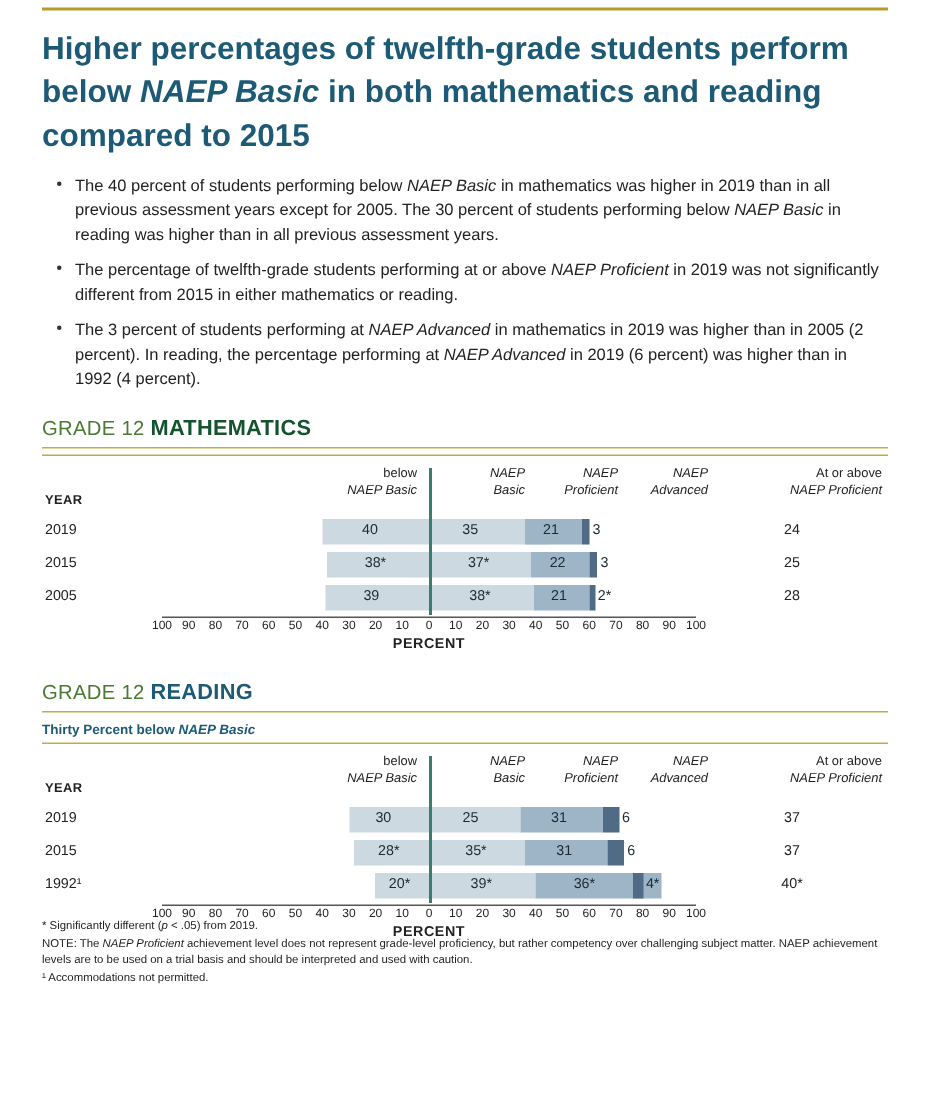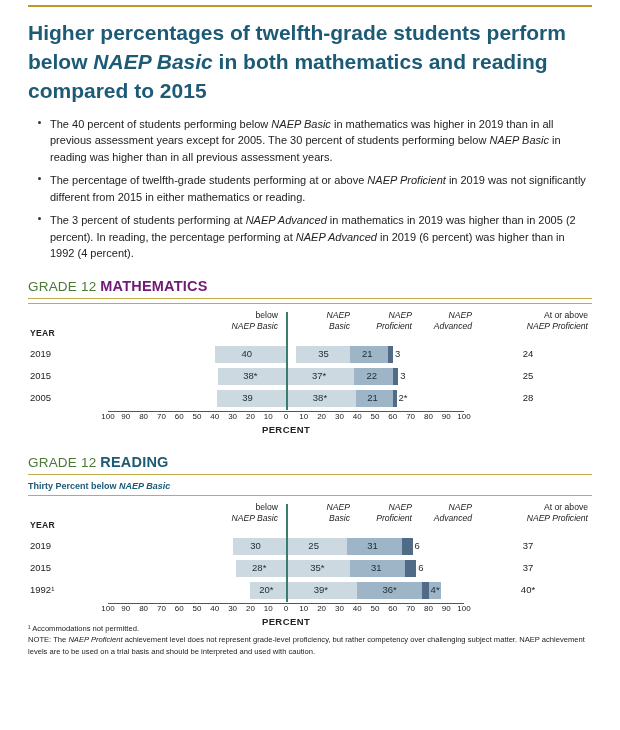--- a/index.html
+++ b/index.html
@@ -49,21 +49,21 @@
   }
   i{font-style:italic;}
 
   .section-title{
     margin-top:16px;
     font-size:13.5px;
     color:#4a7a33;
     letter-spacing:.2px;
   }
   .section-title .grade{font-weight:normal;}
-  .section-title .subject{font-weight:bold;color:#701a75;font-size:14.5px;}
+  .section-title .subject{font-weight:bold;color:#14532d;font-size:14.5px;}
   .section-title.reading .subject{color:#1c5a76;}
 
   .subhead{
     color:#1c5a76;
     font-weight:bold;
     font-size:9px;
     margin-top:6px;
   }
 
   
@@ -178,21 +178,21 @@
         <div style="left:378px;width:66px;top:0;"><i>NAEP</i><br><i>Advanced</i></div>
         <div style="left:440px;width:120px;top:0;">At or above<br><i>NAEP Proficient</i></div>
         <div class="yearlabel" style="position:absolute;left:2px;top:18px;font-weight:bold;">YEAR</div>
       </div>
       <div class="rows">
         <div class="row">
           <div class="ylab">2019</div>
           <div class="bar b-basic" style="left:186.8px;width:71.2px;">
             <span style="left:26.6px;">40</span>
           </div>
-          <div class="bar b-basic" style="left:268px;width:81px;">
+          <div class="bar b-basic" style="left:258px;width:81px;">
             <span style="left:22.150000000000002px;">35</span>
           </div>
           <div class="bar b-prof" style="left:322.3px;width:37.38px;">
             <span style="left:11.690000000000001px;">21</span>
           </div>
           <div class="bar b-adv" style="left:359.68px;width:5.34px;"></div>
           <div class="label-out" style="left:367.02px;">3</div>
           <div class="atabove" style="left:440px;width:120px;">24</div>
         </div>
         <div class="row">
@@ -340,17 +340,18 @@
         <div class="tick" style="left:364.8px;">60</div>
         <div class="tick" style="left:382.6px;">70</div>
         <div class="tick" style="left:400.4px;">80</div>
         <div class="tick" style="left:418.2px;">90</div>
         <div class="tick" style="left:436px;">100</div>
         <div class="percent" style="left:258px;">PERCENT</div>
       </div>
     </div>
 
   <div class="notes">
+    <p><span>* Significantly different (</span><i>p</i><span> &lt; .05) from 2019.</span></p>
+    <p><span>NOTE: The </span><i>NAEP Proficient</i><span> achievement level does not represent grade-level proficiency, but rather competency over challenging subject matter. NAEP achievement levels are to be used on a trial basis and should be interpreted and used with caution.</span></p>
     <p>¹ Accommodations not permitted.</p>
-    <p><span>NOTE: The </span><i>NAEP Proficient</i><span> achievement level does not represent grade-level proficiency, but rather competency over challenging subject matter. NAEP achievement levels are to be used on a trial basis and should be interpreted and used with caution.</span></p>
   </div>
 
 </div>
 
 </body></html>

